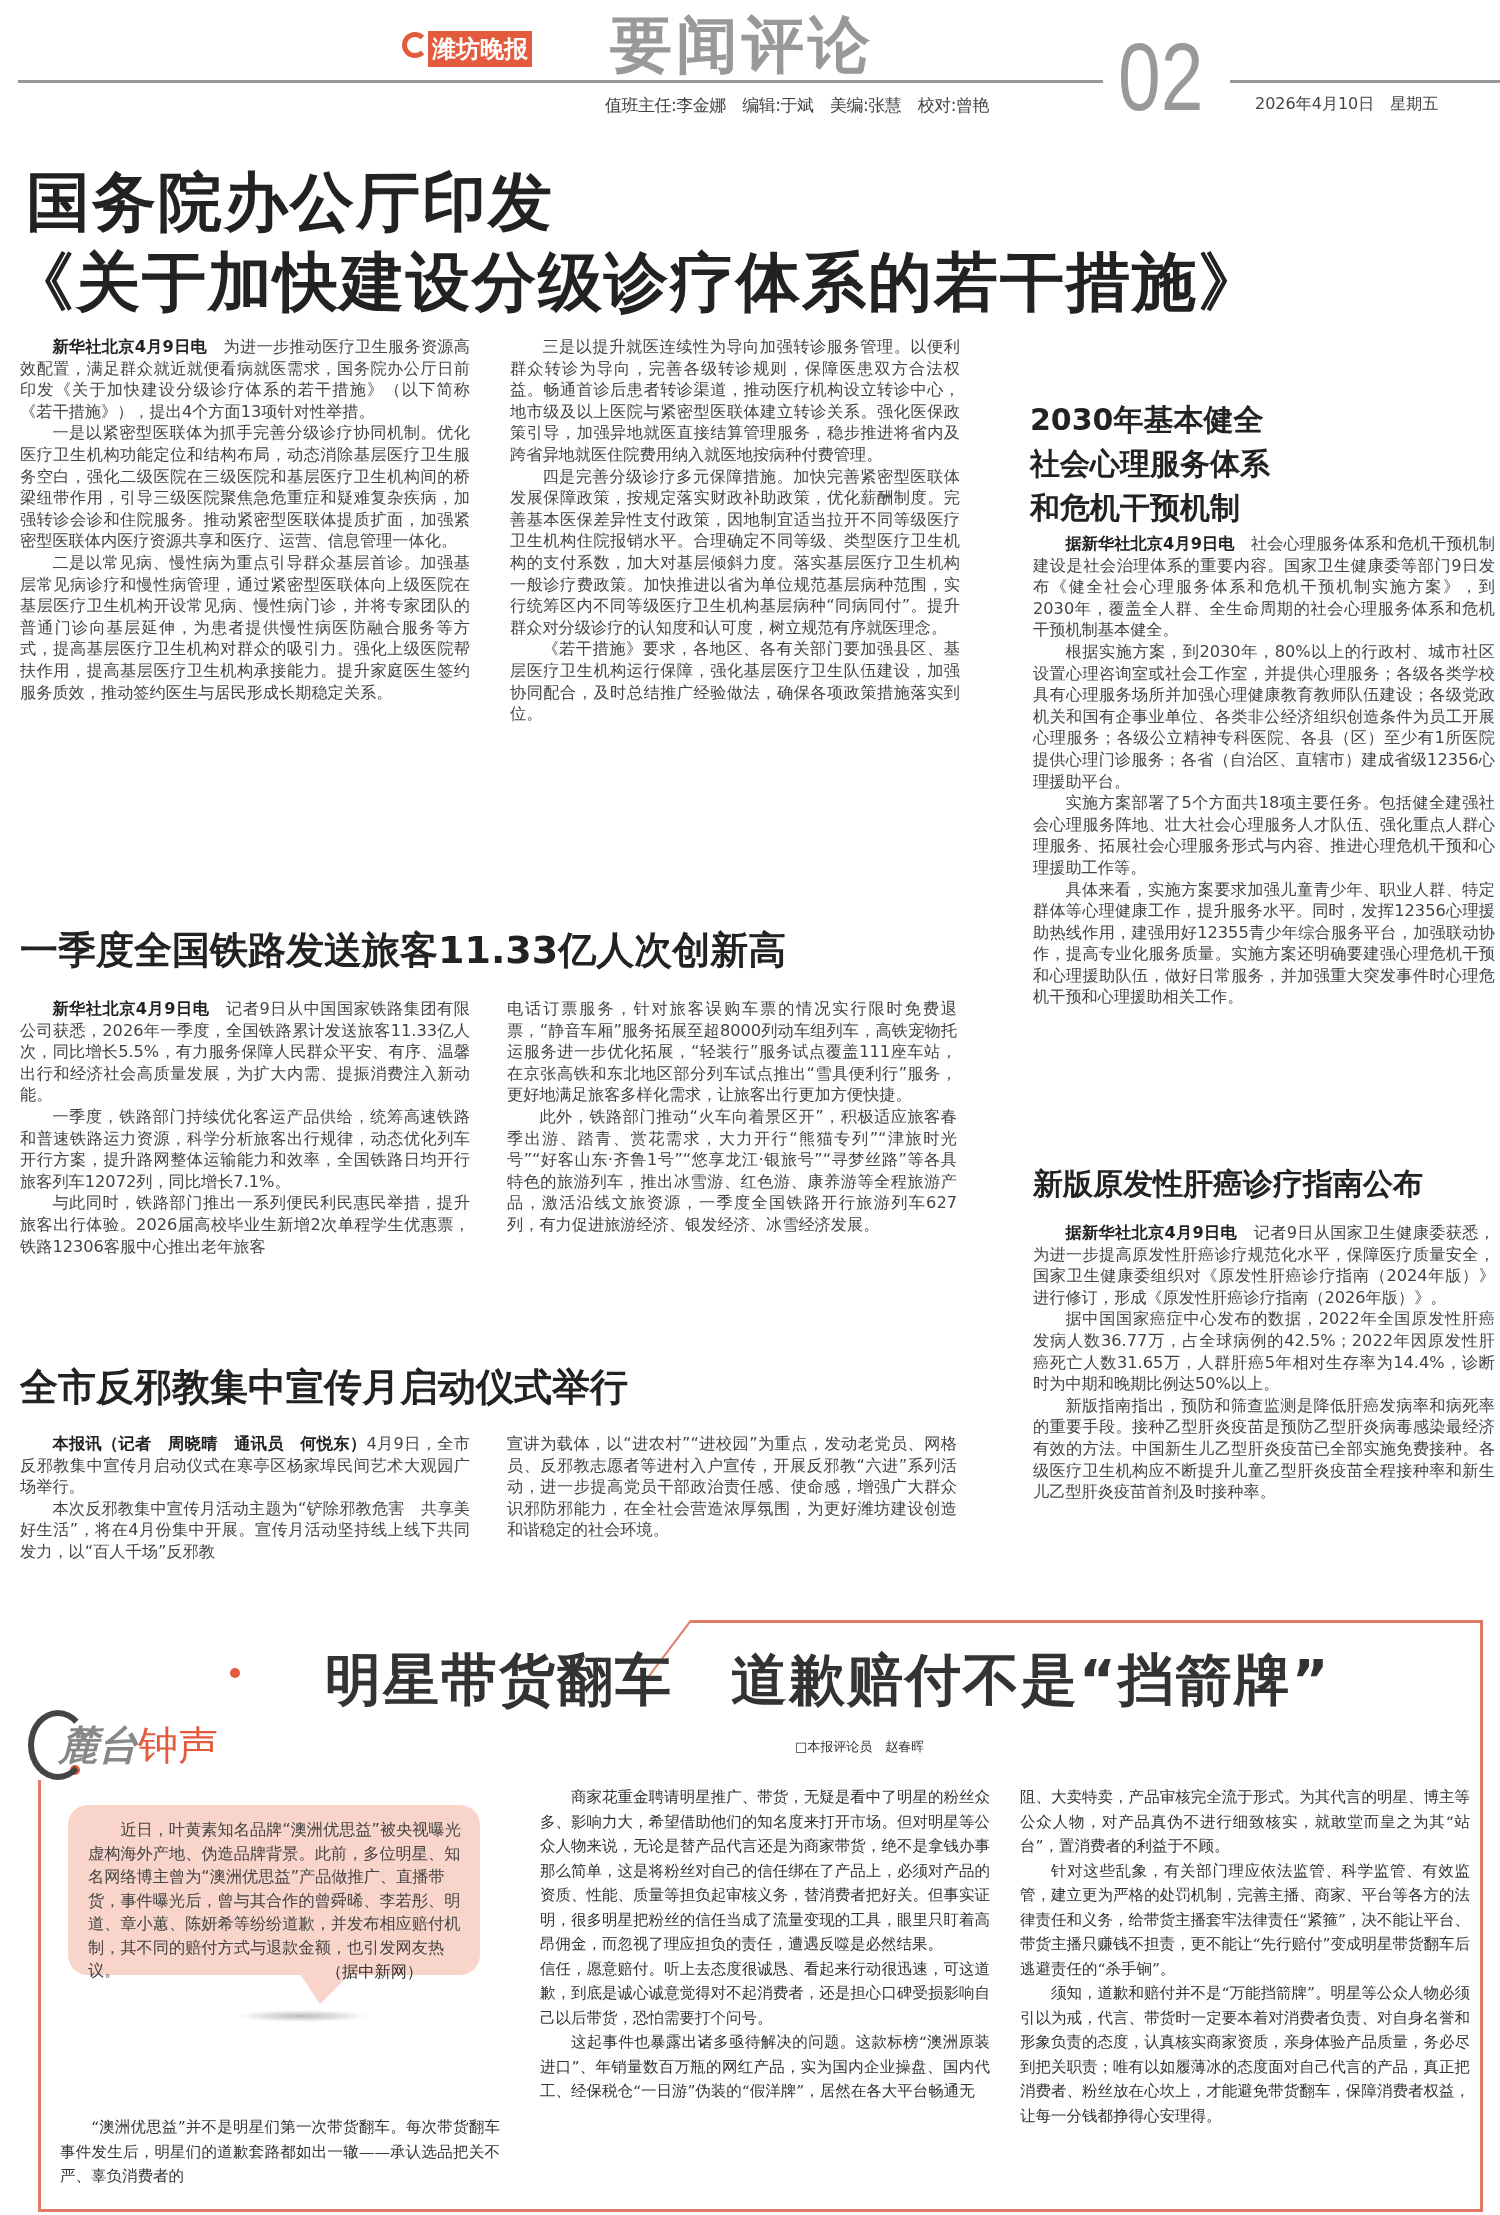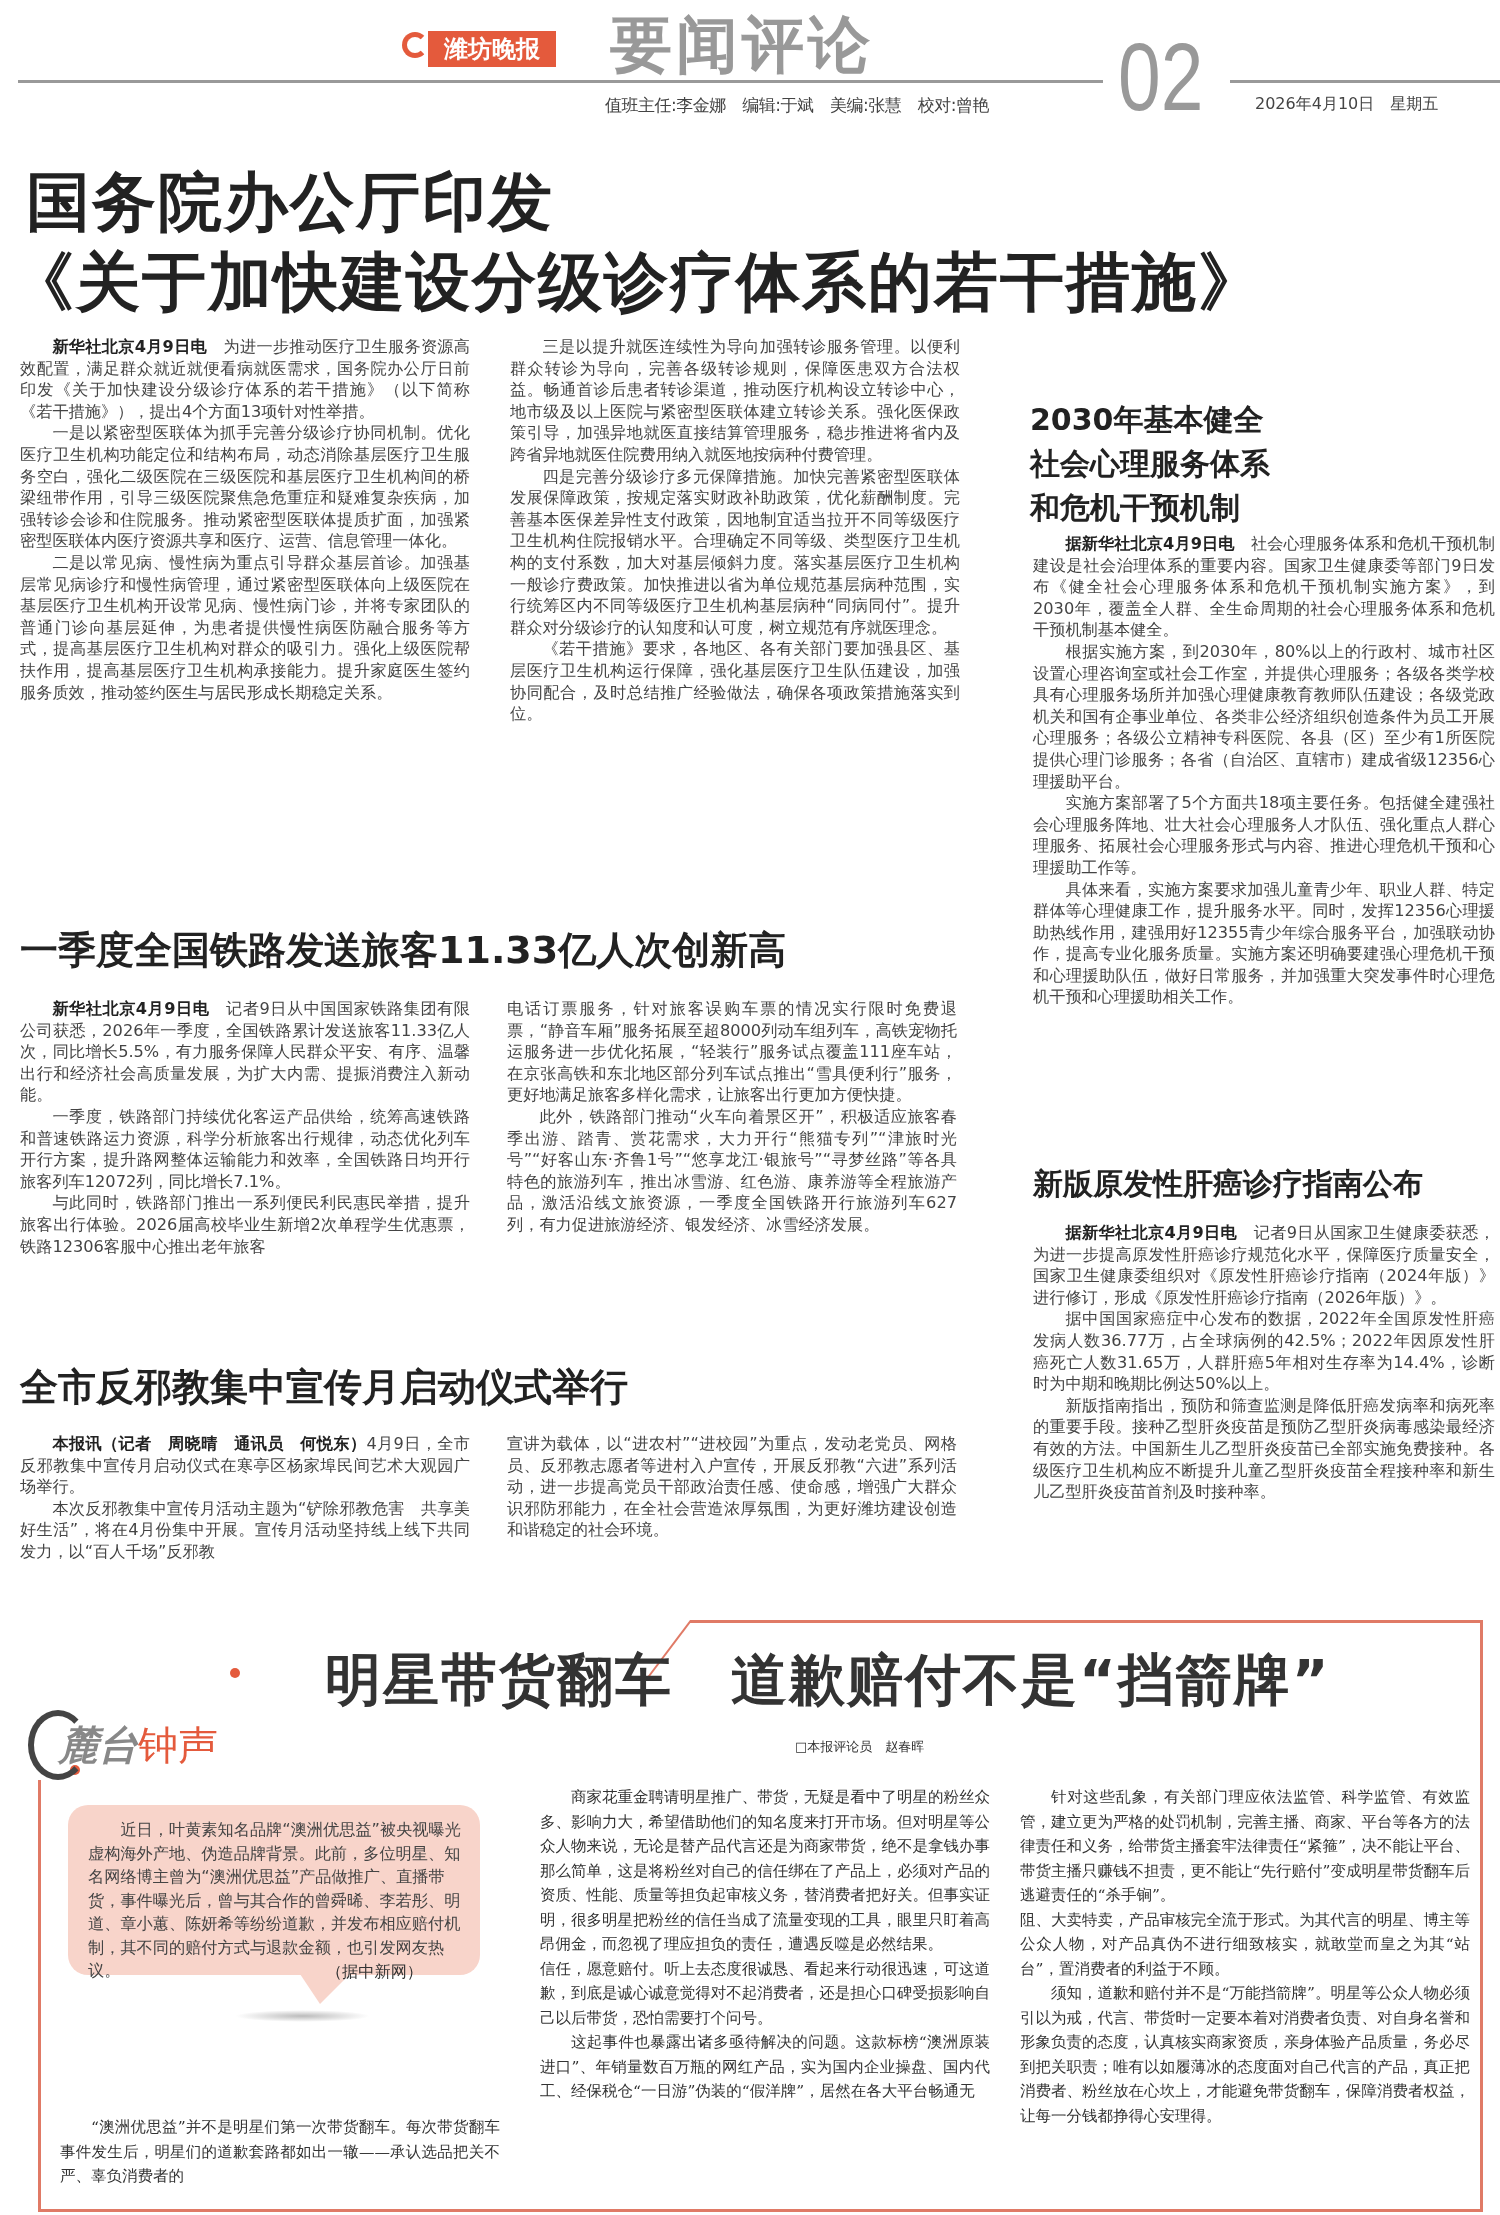--- a/index.html
+++ b/index.html
@@ -1,19 +1,19 @@
 <!DOCTYPE html>
 <html><head>
 <meta charset="utf-8">
 <style>
 *{box-sizing:border-box;margin:0;padding:0}
 body{width:1500px;height:2215px;background:#fff;font-family:"DejaVu Sans",sans-serif;color:#333;position:relative;overflow:hidden}
 .abs{position:absolute}
 .masthead-logo{left:402px;top:32px;width:26px;height:26px;border-radius:50%;border:5px solid #e45a3c;border-right-color:transparent}
-.brand{left:428px;top:31px;background:#e45a3c;color:#fff;font-weight:bold;font-size:24px;padding:3px 16px;line-height:30px}
+.brand{left:428px;top:31px;background:#e45a3c;color:#fff;font-weight:bold;font-size:24px;padding:3px 4px;line-height:30px}
 .section-title{left:610px;top:8px;font-size:62px;font-weight:bold;color:#999;letter-spacing:4px;line-height:74px}
 .hrule{height:3px;background:#999}
 .page-num{left:1118px;top:22px;font-size:96px;color:#999;line-height:110px;font-family:"Liberation Sans",sans-serif;transform:scaleX(0.8);transform-origin:left}
 .staff{left:605px;top:94px;font-size:17px;color:#444;letter-spacing:-0.5px}
 .date{left:1255px;top:94px;font-size:16px;color:#444}
 .headline-main{left:26px;font-size:64px;font-weight:bold;color:#222;line-height:80px;letter-spacing:2px}
 .col{font-size:16.2px;line-height:21.6px;color:#444;text-align:justify}
 .col p{text-indent:2em}
 .col b{color:#222}
 .h2{font-size:38px;font-weight:bold;color:#222;line-height:50px}
@@ -121,16 +121,16 @@
 
 <div class="abs serif-col" style="left:60px;top:2115px;width:440px">
   <p>“澳洲优思益”并不是明星们第一次带货翻车。每次带货翻车事件发生后，明星们的道歉套路都如出一辙——承认选品把关不严、辜负消费者的</p>
 </div>
 <div class="abs serif-col" style="left:540px;top:1785px;width:450px">
   <p>商家花重金聘请明星推广、带货，无疑是看中了明星的粉丝众多、影响力大，希望借助他们的知名度来打开市场。但对明星等公众人物来说，无论是替产品代言还是为商家带货，绝不是拿钱办事那么简单，这是将粉丝对自己的信任绑在了产品上，必须对产品的资质、性能、质量等担负起审核义务，替消费者把好关。但事实证明，很多明星把粉丝的信任当成了流量变现的工具，眼里只盯着高昂佣金，而忽视了理应担负的责任，遭遇反噬是必然结果。</p>
   <p style="text-indent:0">信任，愿意赔付。听上去态度很诚恳、看起来行动很迅速，可这道歉，到底是诚心诚意觉得对不起消费者，还是担心口碑受损影响自己以后带货，恐怕需要打个问号。</p>
   <p>这起事件也暴露出诸多亟待解决的问题。这款标榜“澳洲原装进口”、年销量数百万瓶的网红产品，实为国内企业操盘、国内代工、经保税仓“一日游”伪装的“假洋牌”，居然在各大平台畅通无</p>
 </div>
 <div class="abs serif-col" style="left:1020px;top:1785px;width:450px">
+  <p style="text-indent:0">阻、大卖特卖，产品审核完全流于形式。为其代言的明星、博主等公众人物，对产品真伪不进行细致核实，就敢堂而皇之为其“站台”，置消费者的利益于不顾。</p>
   <p>针对这些乱象，有关部门理应依法监管、科学监管、有效监管，建立更为严格的处罚机制，完善主播、商家、平台等各方的法律责任和义务，给带货主播套牢法律责任“紧箍”，决不能让平台、带货主播只赚钱不担责，更不能让“先行赔付”变成明星带货翻车后逃避责任的“杀手锏”。</p>
-  <p style="text-indent:0">阻、大卖特卖，产品审核完全流于形式。为其代言的明星、博主等公众人物，对产品真伪不进行细致核实，就敢堂而皇之为其“站台”，置消费者的利益于不顾。</p>
   <p>须知，道歉和赔付并不是“万能挡箭牌”。明星等公众人物必须引以为戒，代言、带货时一定要本着对消费者负责、对自身名誉和形象负责的态度，认真核实商家资质，亲身体验产品质量，务必尽到把关职责；唯有以如履薄冰的态度面对自己代言的产品，真正把消费者、粉丝放在心坎上，才能避免带货翻车，保障消费者权益，让每一分钱都挣得心安理得。</p>
 </div>
 
 </body></html>

